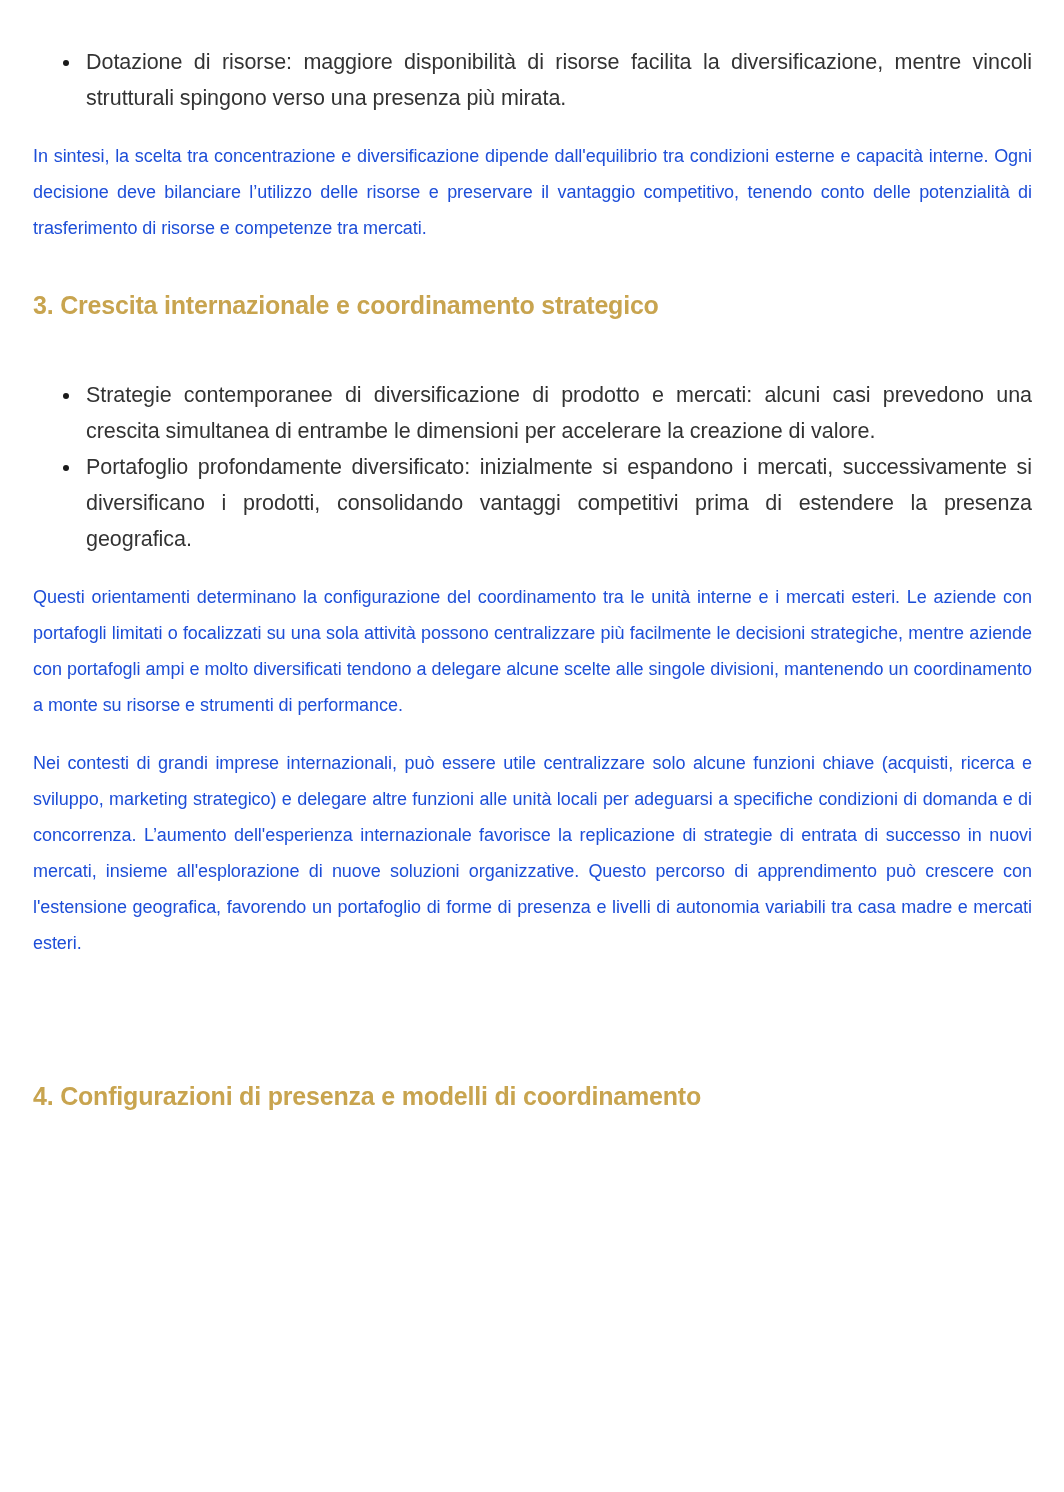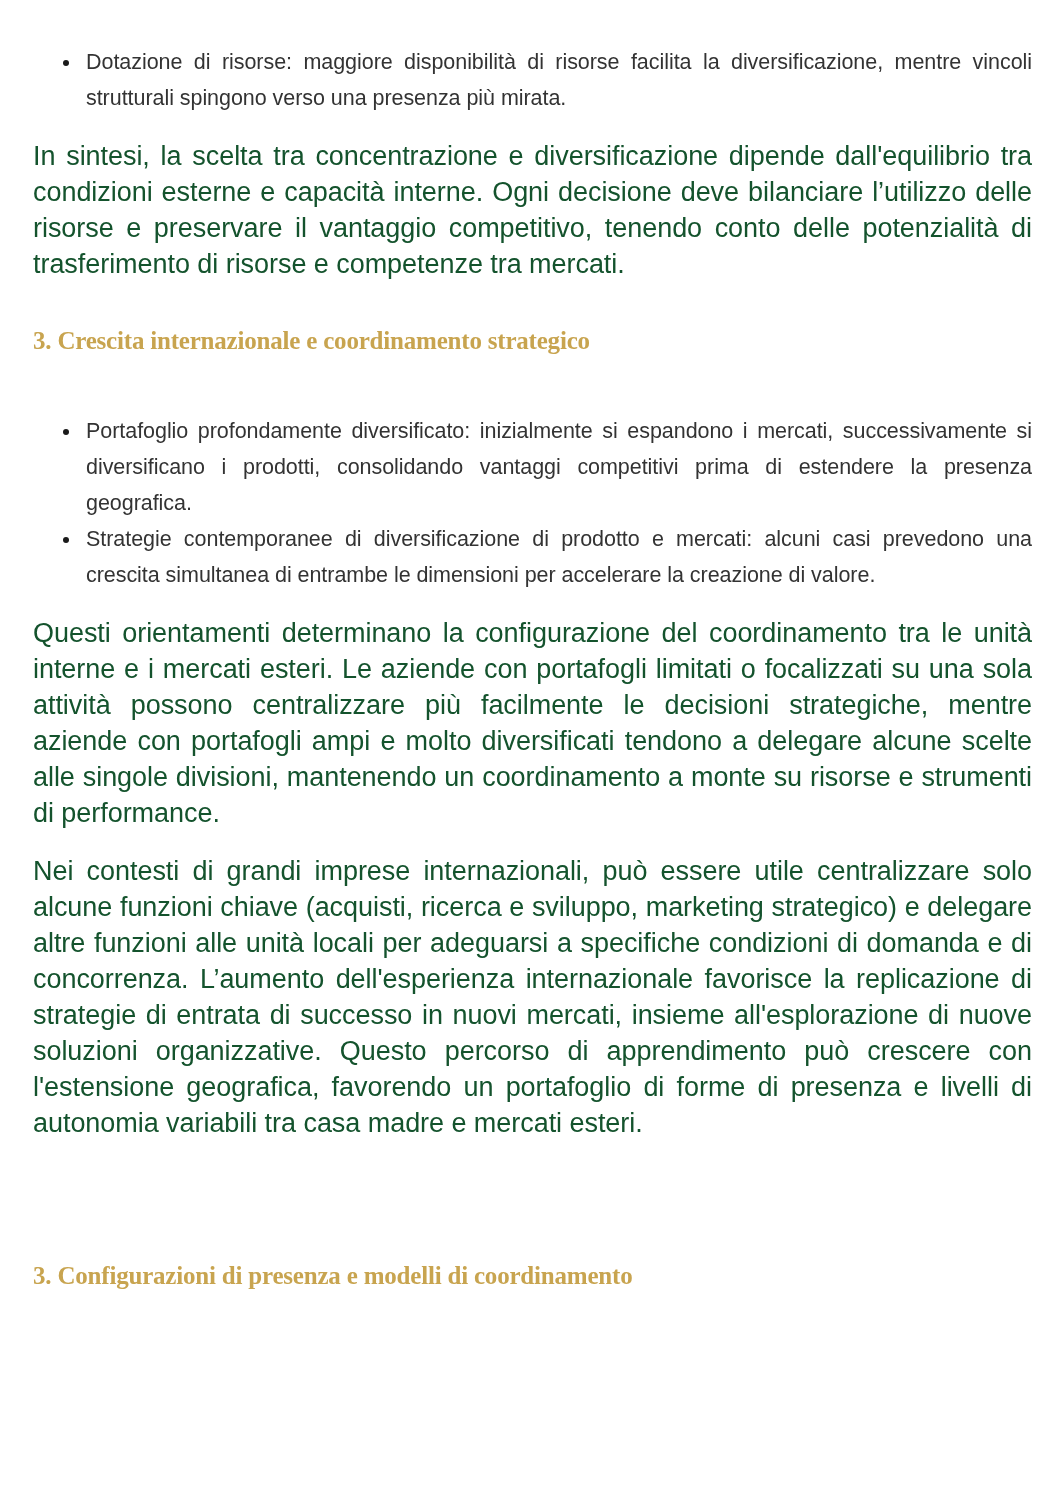--- a/index.html
+++ b/index.html
@@ -25,38 +25,37 @@
   .content {
     position: absolute;
     left: 33px;
     top: 0;
     width: 999px;
   }
 
   
   p.body-par {
     margin: 0;
-    font-size: 27px;
+    font-size: 18px;
     line-height: 36px;
-    color: #14532d;
+    color: #1d4ed8;
     text-align: justify;
     text-justify: inter-word;
     letter-spacing: -0.05px;
     word-spacing: 0px;
   }
 
   h2.section-heading {
     margin: 0;
     font-size: 25px;
     line-height: 34px;
     font-weight: bold;
     color: #c8a44f;
     letter-spacing: -0.2px;
     text-align: left;
-    font-family: Liberation Serif, serif;
   }
 
   
   ul.bullets {
     margin: 0;
     padding: 0;
     list-style: none;
   }
   ul.bullets > li {
     position: relative;
@@ -115,33 +114,33 @@
 
     <h2 class="section-heading">3. Crescita internazionale e coordinamento strategico</h2>
 
     <div class="sp-after-h"></div>
 
 
     <div class="sp-par"></div>
 
     <ul class="bullets">
       <li>
-        <span>Portafoglio profondamente diversificato: inizialmente si espandono i mercati, successivamente si diversificano i prodotti, consolidando vantaggi competitivi prima di estendere la presenza geografica.</span>
+        <span>Strategie contemporanee di diversificazione di prodotto e mercati: alcuni casi prevedono una crescita simultanea di entrambe le dimensioni per accelerare la creazione di valore.</span>
       </li>
       <li>
-        <span>Strategie contemporanee di diversificazione di prodotto e mercati: alcuni casi prevedono una crescita simultanea di entrambe le dimensioni per accelerare la creazione di valore.</span>
+        <span>Portafoglio profondamente diversificato: inizialmente si espandono i mercati, successivamente si diversificano i prodotti, consolidando vantaggi competitivi prima di estendere la presenza geografica.</span>
       </li>
     </ul>
 
     <div class="sp-after-ul"></div>
 
     <p class="body-par">Questi orientamenti determinano la configurazione del coordinamento tra le unità interne e i mercati esteri. Le aziende con portafogli limitati o focalizzati su una sola attività possono centralizzare più facilmente le decisioni strategiche, mentre aziende con portafogli ampi e molto diversificati tendono a delegare alcune scelte alle singole divisioni, mantenendo un coordinamento a monte su risorse e strumenti di performance.</p>
 
     <div class="sp-par"></div>
 
     <p class="body-par">Nei contesti di grandi imprese internazionali, può essere utile centralizzare solo alcune funzioni chiave (acquisti, ricerca e sviluppo, marketing strategico) e delegare altre funzioni alle unità locali per adeguarsi a specifiche condizioni di domanda e di concorrenza. L’aumento dell'esperienza internazionale favorisce la replicazione di strategie di entrata di successo in nuovi mercati, insieme all'esplorazione di nuove soluzioni organizzative. Questo percorso di apprendimento può crescere con l'estensione geografica, favorendo un portafoglio di forme di presenza e livelli di autonomia variabili tra casa madre e mercati esteri.</p>
 
     <div class="sp-pagebreak"></div>
 
-    <h2 class="section-heading">3. Configurazioni di presenza e modelli di coordinamento</h2>
+    <h2 class="section-heading">4. Configurazioni di presenza e modelli di coordinamento</h2>
 
   </div>
 </div>
 
 </body></html>

